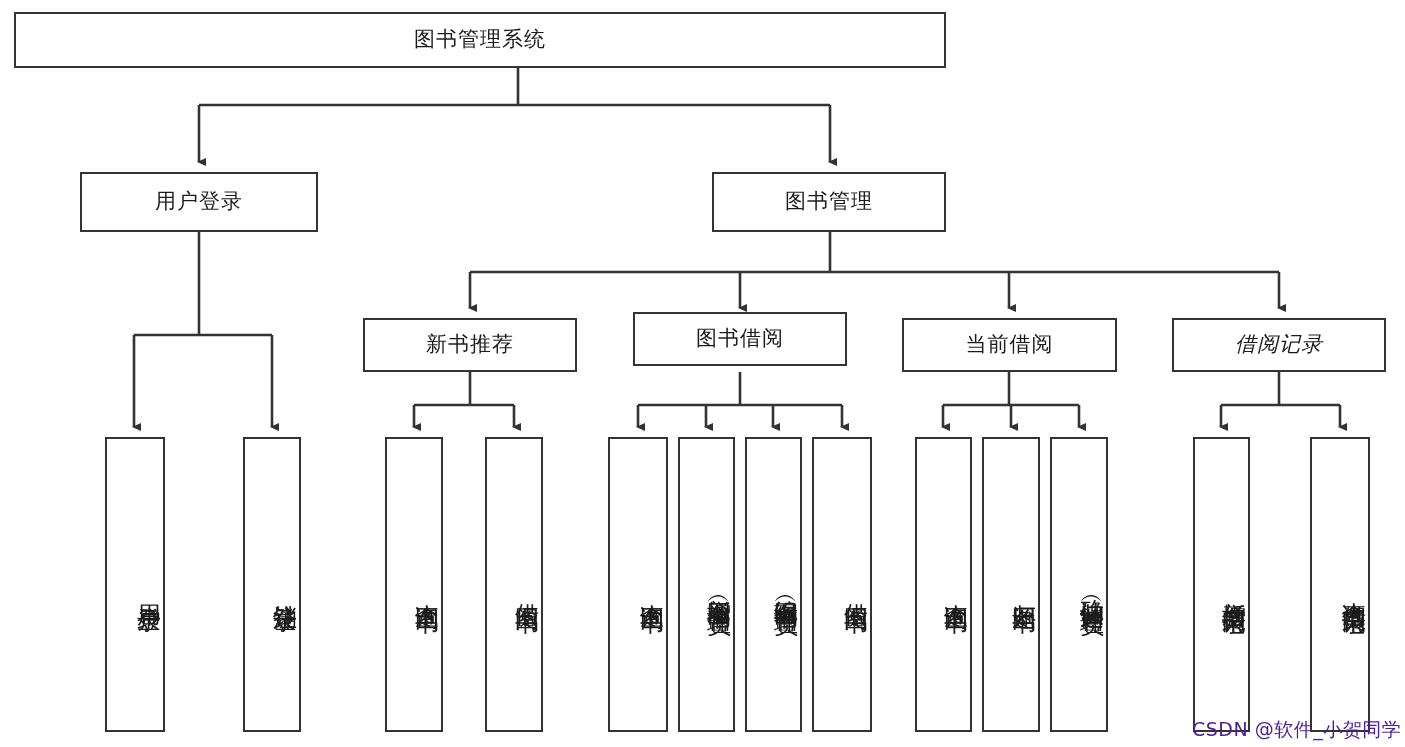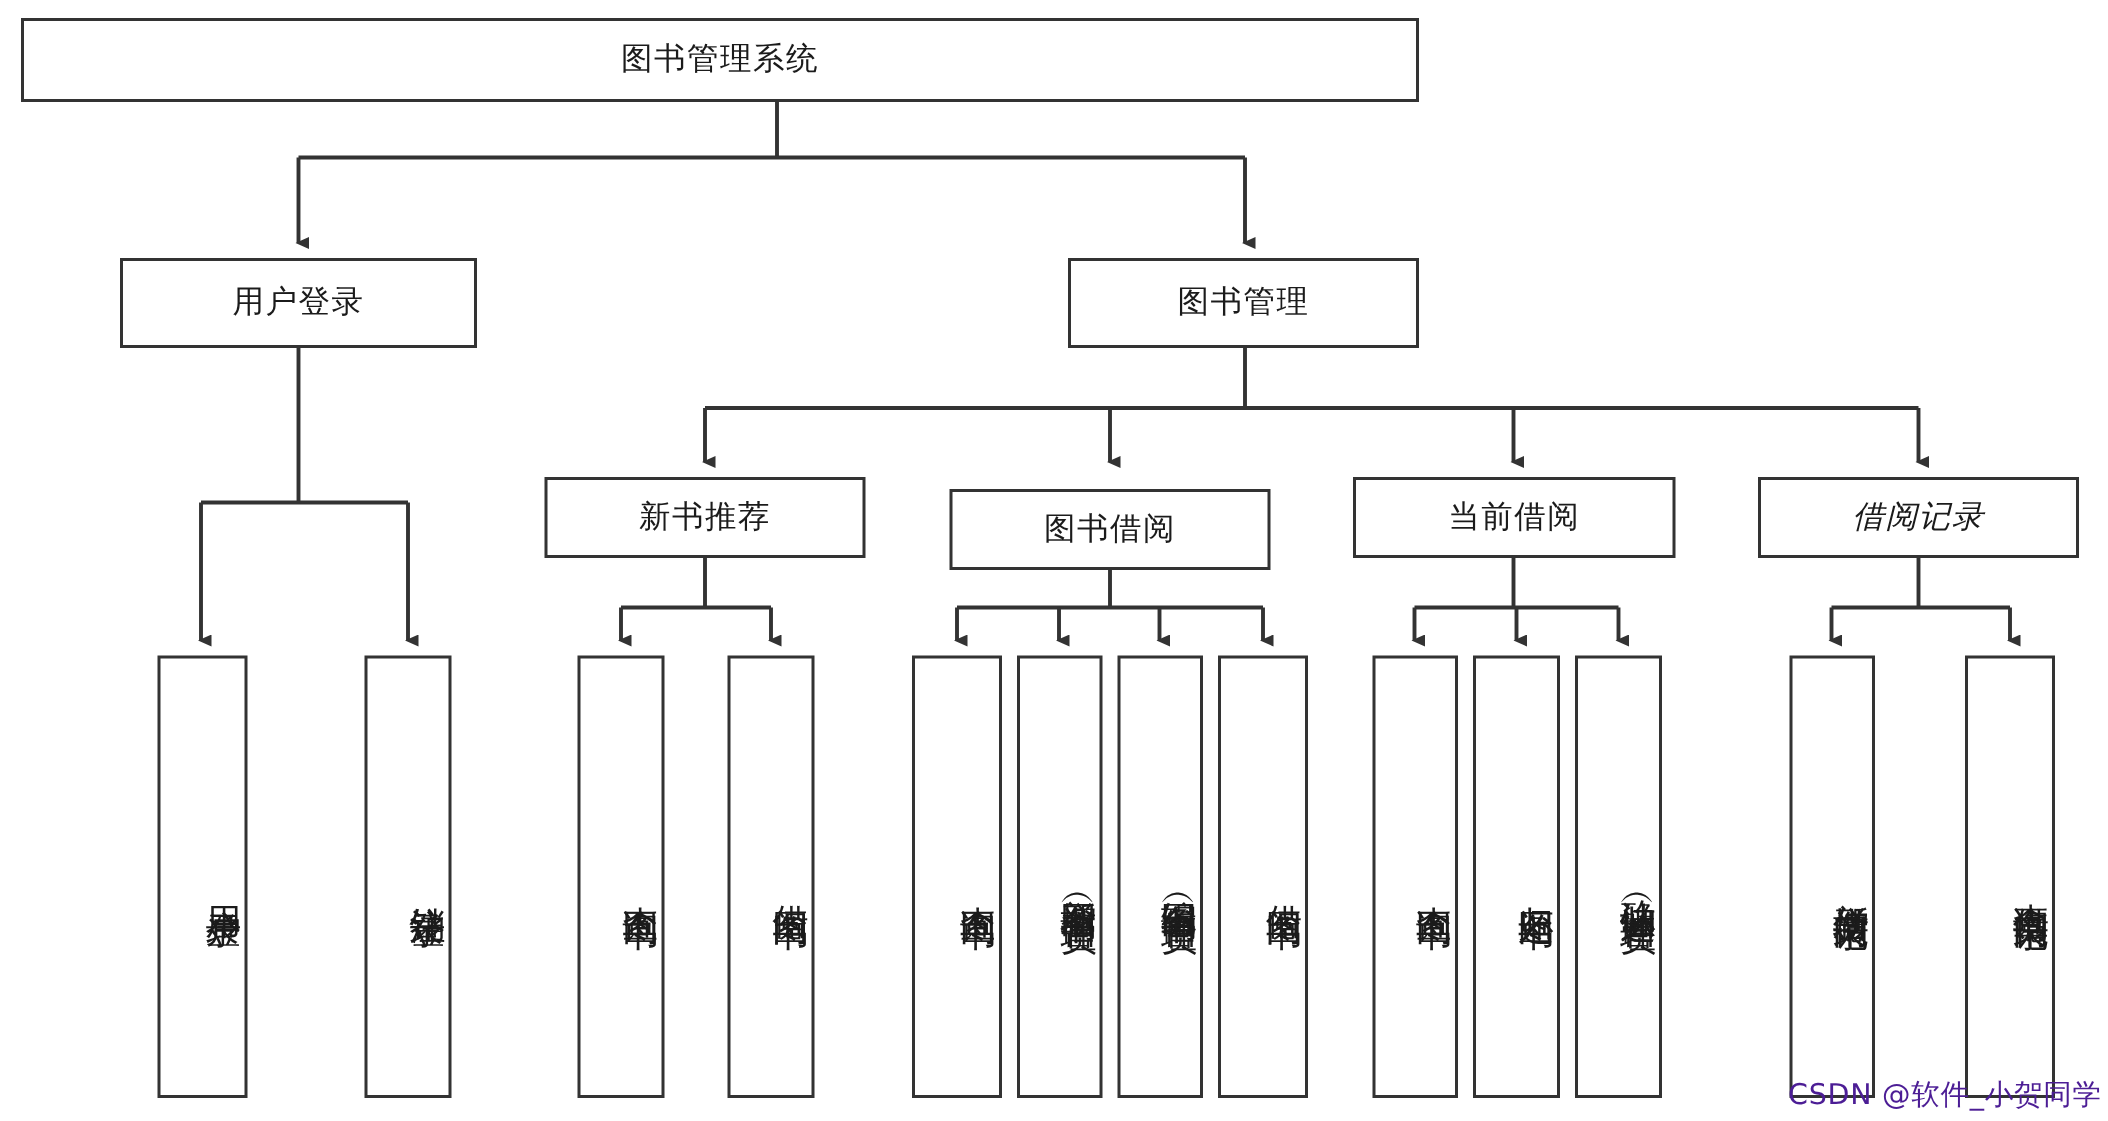--- a/index.html
+++ b/index.html
@@ -132,21 +132,21 @@
   <div class="node horizontal" style="left:80px; top:172px; width:238px; height:60px;">
     <span class="label">用户登录</span>
   </div>
   <div class="node horizontal" style="left:712px; top:172px; width:234px; height:60px;">
     <span class="label">图书管理</span>
   </div>
 
   <div class="node horizontal" style="left:363px; top:318px; width:214px; height:54px;">
     <span class="label">新书推荐</span>
   </div>
-  <div class="node horizontal" style="left:633px; top:326px; width:214px; height:54px;">
+  <div class="node horizontal" style="left:633px; top:312px; width:214px; height:54px;">
     <span class="label">图书借阅</span>
   </div>
   <div class="node horizontal" style="left:902px; top:318px; width:215px; height:54px;">
     <span class="label">当前借阅</span>
   </div>
   <div class="node horizontal" style="left:1172px; top:318px; width:214px; height:54px;font-style:italic;">
     <span class="label">借阅记录</span>
   </div>
 
   <div class="node vertical" style="left:105px; top:437px; width:60px; height:295px;">

